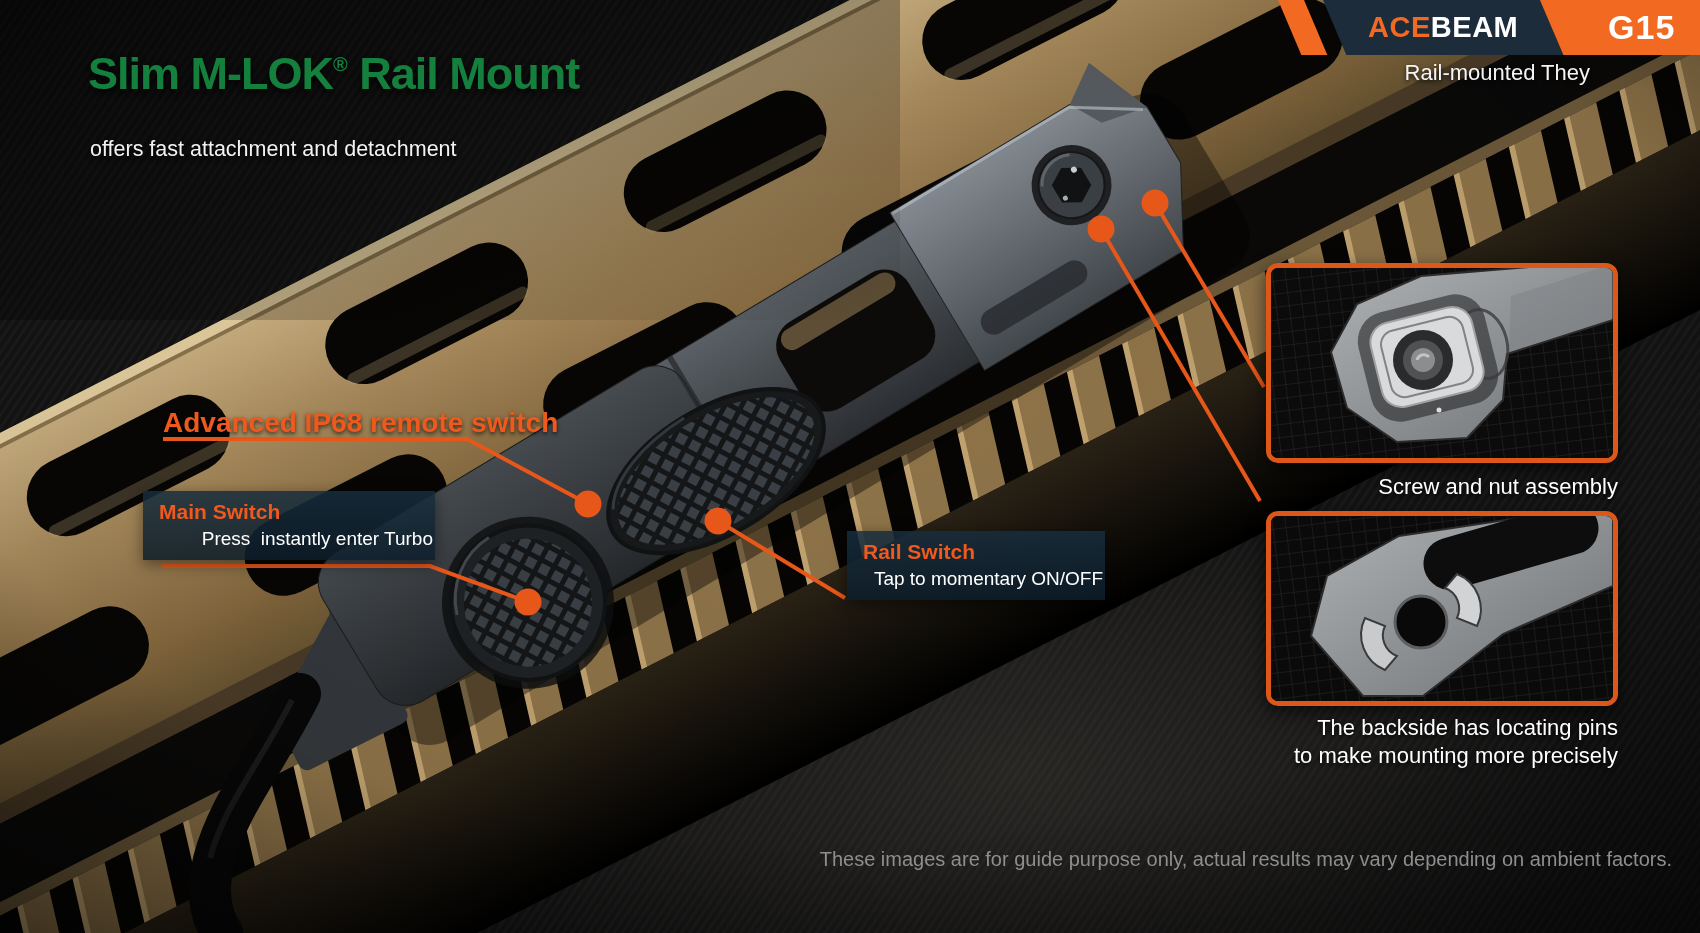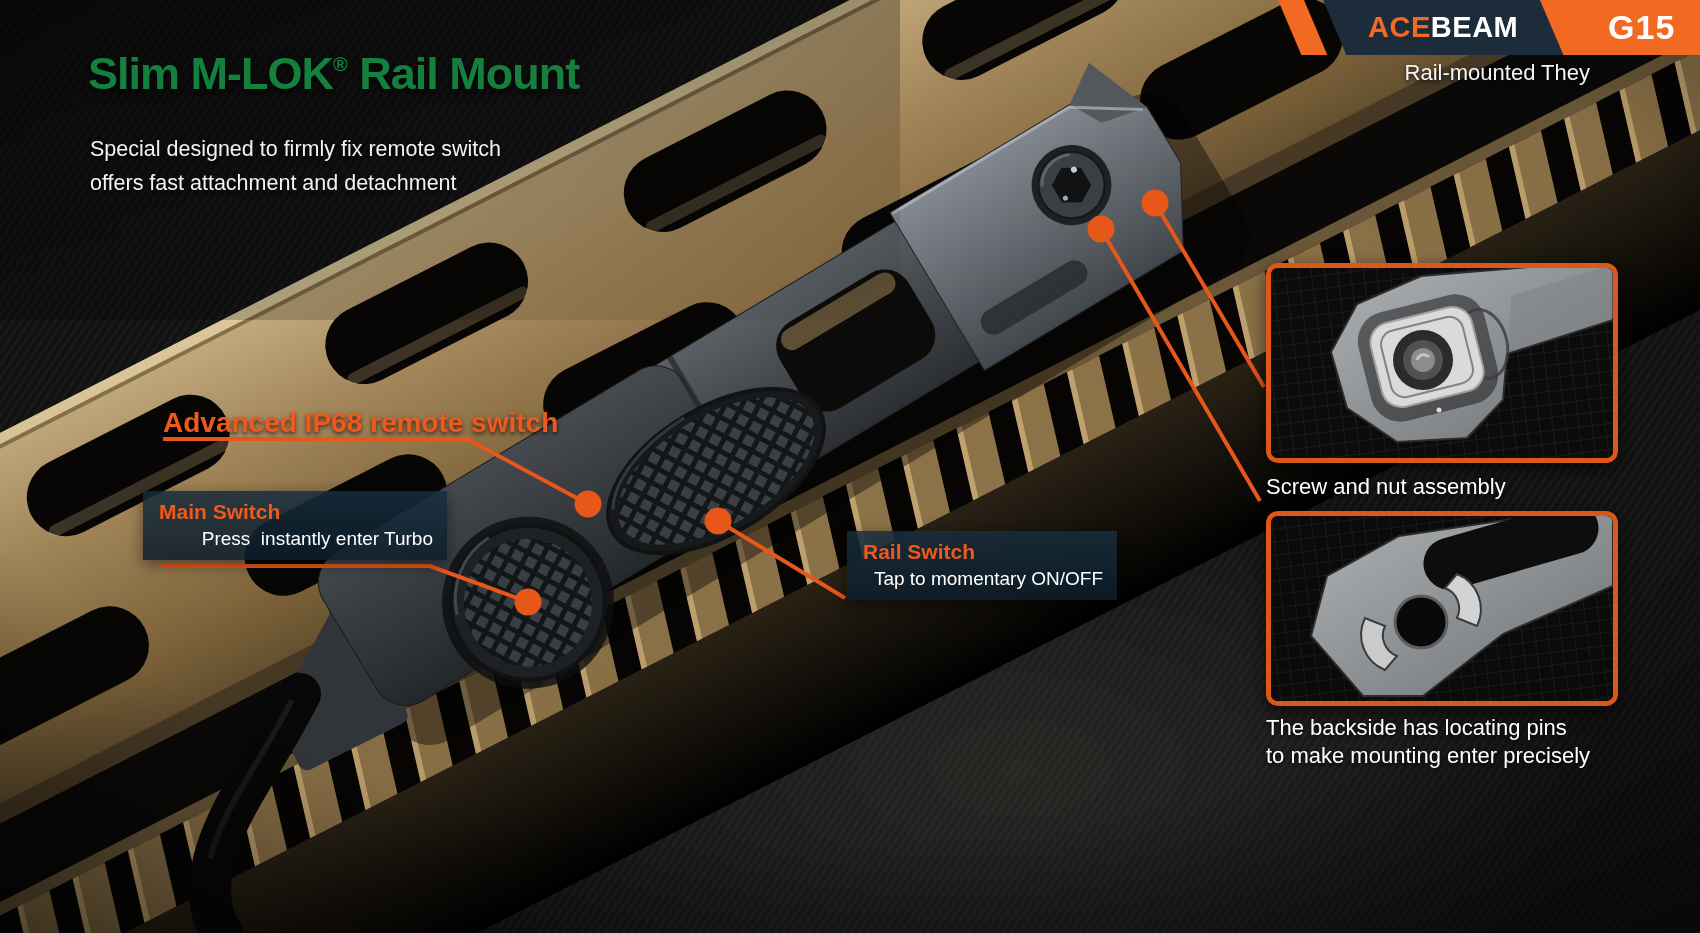--- a/index.html
+++ b/index.html
@@ -25,33 +25,33 @@
   .logo-ace{color:#f26a22;}
   .logo-beam{color:#ffffff;}
   .orangebox{left:1540px;width:220px;background:#f26a22;}
   .modeltext{color:#fff;font-size:34px;font-weight:bold;letter-spacing:1px;padding-right:40px;}
   .tagline{top:60px;right:110px;color:#f5f5f5;font-size:22px;text-shadow:0 2px 4px rgba(0,0,0,.8);}
 
   
   .lbl-ip68{left:163px;top:407px;color:#f0591d;font-size:28px;font-weight:bold;
             text-shadow:0 2px 4px rgba(0,0,0,.7);white-space:nowrap;}
   .cobox{background:linear-gradient(180deg,rgba(23,45,61,.86),rgba(12,29,42,.86));
-         padding:7px 14px 8px 16px;box-shadow:0 4px 14px rgba(0,0,0,.45);}
+         padding:7px 2px 8px 16px;box-shadow:0 4px 14px rgba(0,0,0,.45);}
   .cobox .co-title{color:#f0591d;font-size:21px;font-weight:bold;line-height:28px;white-space:nowrap;}
   .cobox .co-desc{color:#fff;font-size:19px;line-height:26px;white-space:pre;text-align:right;}
   .box-main{left:143px;top:491px;width:274px;}
   .box-mode{left:847px;top:531px;width:240px;}
 
   
   .inset{border:5px solid #dd5718;border-radius:12px;background:#0a0a0a;overflow:hidden;
          box-shadow:0 6px 18px rgba(0,0,0,.6);}
   .inset svg{display:block;}
   .inset1{left:1266px;top:263px;width:342px;height:190px;}
   .inset2{left:1266px;top:511px;width:342px;height:185px;}
-  .caption{color:#fff;font-size:22px;text-align:left;text-shadow:0 2px 4px rgba(0,0,0,.8);
+  .caption{color:#fff;font-size:22px;text-align:right;text-shadow:0 2px 4px rgba(0,0,0,.8);
            width:352px;left:1266px;line-height:28px;white-space:nowrap;}
   .cap1{top:473px;}
   .cap2{top:714px;}
 
   
   .disclaimer{right:28px;top:847px;text-align:right;color:#8e8e8e;font-size:20px;line-height:24px;white-space:nowrap;}
 </style>
 </head>
 <body>
 
@@ -221,21 +221,20 @@
       <circle cx="588" cy="504" r="13.5"></circle>
       <circle cx="528" cy="602" r="13.5"></circle>
       <circle cx="718" cy="521" r="13.5"></circle>
       <circle cx="1101" cy="229" r="13.5"></circle>
       <circle cx="1155" cy="203" r="13.5"></circle>
     </g>
   </svg>
 
   <div class="ov title"><span>Slim M-LOK</span><sup>®</sup><span> Rail Mount</span></div>
   <div class="ov subtitle">
-    <div>Special designed to firmly fix remote switch</div>
     <div>offers fast attachment and detachment</div>
   </div>
 
   <div class="band wedge ov"></div>
   <div class="band navybox ov">
     <div class="band-inner logotext">
       <span class="logo-ace">ACE</span>
         <span class="logo-beam">BEAM</span>
     </div>
   </div>
@@ -282,19 +281,20 @@
       <path d="M 92 180 L 40 120 L 56 60 L 128 20 L 342 -12 L 342 70 L 232 118 L 152 180 Z" fill="url(#g-metal)" stroke="#2c2c2c" stroke-width="2"></path>
       <rect x="150" y="4" width="180" height="52" rx="26" transform="rotate(-16 240 30)" fill="#0d0d0d"></rect>
       <circle cx="150" cy="106" r="26" fill="#090909"></circle>
       <circle cx="150" cy="106" r="26" fill="none" stroke="#5c5e60" stroke-width="3"></circle>
       <path d="M 186 58 A 38 38 0 0 1 206 110 L 186 102 A 22 22 0 0 0 174 72 Z" fill="#d2d3d4" stroke="#3a3b3c" stroke-width="2"></path>
       <path d="M 114 154 A 38 38 0 0 1 94 102 L 114 110 A 22 22 0 0 0 126 140 Z" fill="#c9cacb" stroke="#3a3b3c" stroke-width="2"></path>
     </svg>
   </div>
   <div class="ov caption cap2">
     <div>The backside has locating pins</div>
-    <div>to make mounting enter precisely</div>
+    <div>to make mounting more precisely</div>
   </div>
 
   <div class="ov disclaimer">
+    <div>These images are for guide purpose only, actual results may vary depending on ambient factors.</div>
   </div>
 
 </div>
 
 </body></html>

